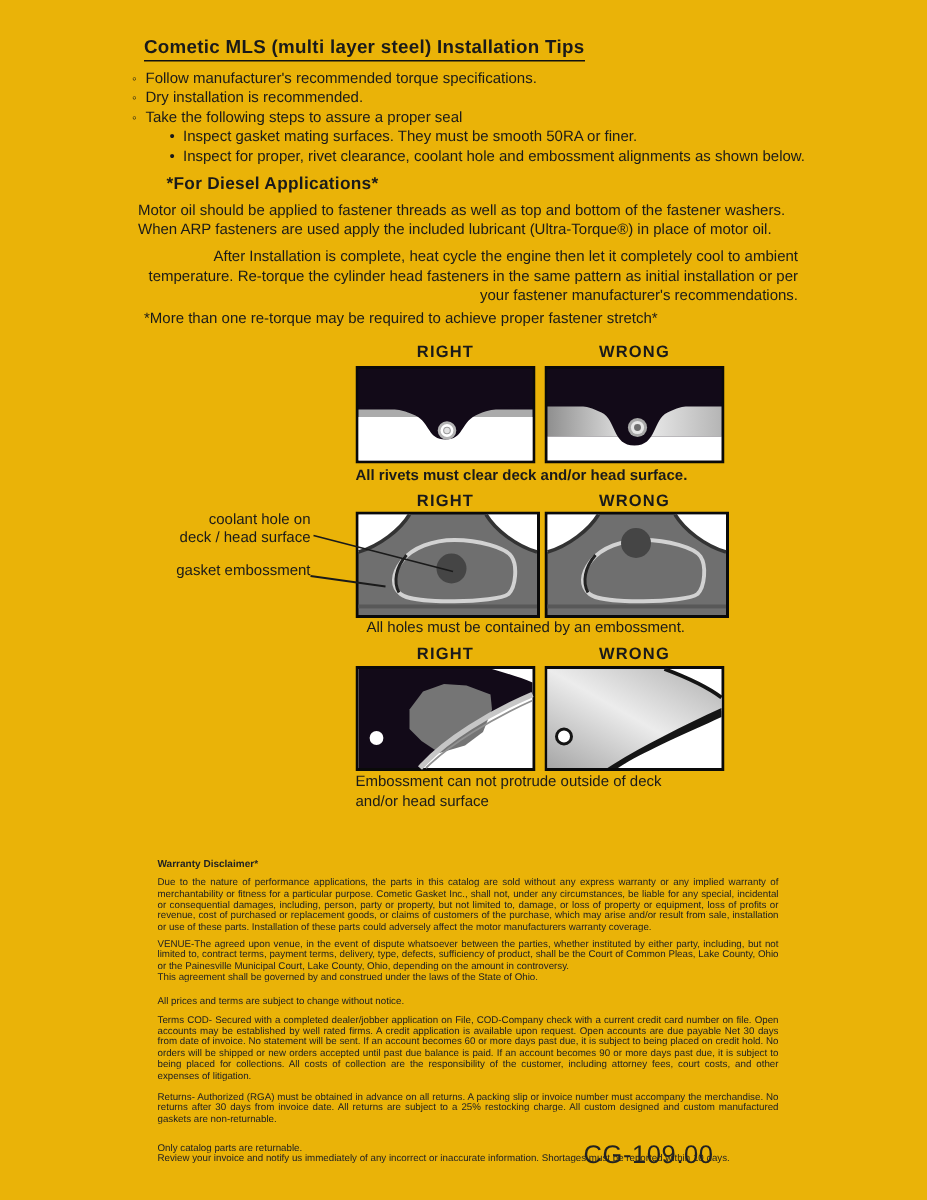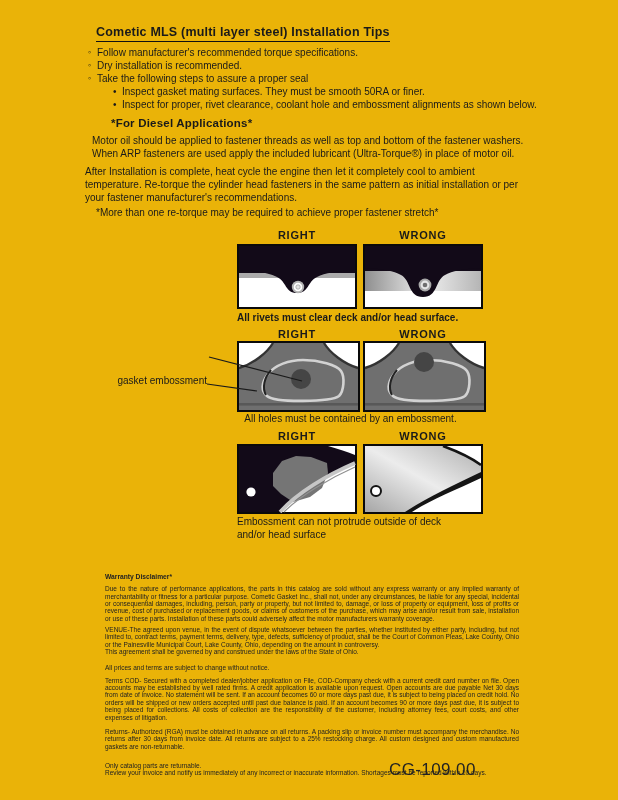--- a/index.html
+++ b/index.html
@@ -54,21 +54,21 @@
       <span>Inspect gasket mating surfaces.  They must be smooth 50RA or finer.</span>
     </div>
     <div class="bullet-row sub">
       <span class="marker">•</span>
       <span>Inspect for proper, rivet clearance, coolant hole and embossment alignments as shown below.</span>
     </div>
   </div>
 
   <div class="abs section-head" style="left:96px;top:117px;margin-left:15px;">*For Diesel Applications*</div>
   <div class="abs para" style="left:92px;top:134px;width:448px;">Motor oil should be applied to fastener threads as well as top and bottom of the fastener washers. When ARP fasteners are used apply the included lubricant (Ultra-Torque®) in place of motor oil.</div>
-  <div class="abs para" style="left:85px;top:165px;width:436px;">After Installation is complete, heat cycle the engine then let it completely cool to ambient temperature. Re-torque the cylinder head fasteners in the same pattern as initial installation or per your fastener manufacturer's recommendations.</div>
+  <div class="abs para" style="left:96px;top:165px;width:436px;text-align:right;">After Installation is complete, heat cycle the engine then let it completely cool to ambient temperature. Re-torque the cylinder head fasteners in the same pattern as initial installation or per your fastener manufacturer's recommendations.</div>
   <div class="abs para" style="left:96px;top:206px;">*More than one re-torque may be required to achieve proper fastener stretch*</div>
 
   <div class="abs diag-label" style="left:237px;top:229px;">RIGHT</div>
   <div class="abs diag-label" style="left:363px;top:229px;">WRONG</div>
 
   <svg class="abs panel" style="left:237px;top:244px;" width="120" height="65" viewBox="0 0 120 65">
     <rect x="1" y="1" width="118" height="63" fill="#120a18" stroke="#0a0a0a" stroke-width="2"></rect>
     <rect x="2" y="29" width="116" height="34" fill="#ababab"></rect>
     <rect x="2" y="34" width="116" height="29" fill="#ffffff"></rect>
     <path d="M2,2 H118 V26 C100,27 88,29 80,33 C70,38 72,49 60,49 C48,49 50,38 40,33 C32,29 20,27 2,26 Z" fill="#120a18"></path>
@@ -93,20 +93,24 @@
     <circle cx="62" cy="41" r="6.4" fill="#a8a8a8"></circle>
     <circle cx="62" cy="41" r="4.4" fill="#e6e6e6"></circle>
     <circle cx="62" cy="41" r="2.3" fill="#6f6f6f"></circle>
   </svg>
 
   <div class="abs caption" style="left:237px;top:312px;font-weight:bold;">All rivets must clear deck and/or head surface.</div>
 
   <div class="abs diag-label" style="left:237px;top:328px;">RIGHT</div>
   <div class="abs diag-label" style="left:363px;top:328px;">WRONG</div>
 
+  <div class="abs side-label" style="left:77px;top:341px;">
+    <div>coolant hole on</div>
+    <div>deck / head surface</div>
+  </div>
   <div class="abs side-label" style="left:77px;top:375px;">gasket embossment</div>
 
   <svg class="abs panel" style="left:237px;top:341px;" width="123" height="71" viewBox="0 0 123 71">
     <rect x="1" y="1" width="121" height="69" fill="#6f6f6f" stroke="#0a0a0a" stroke-width="2"></rect>
     <path d="M2,2 H36 C30,12 16,23 2,27 Z" fill="#ffffff"></path>
     <path d="M36,2 C30,12 16,23 2,27" fill="none" stroke="#333333" stroke-width="2.4"></path>
     <path d="M121,2 H87 C93,12 107,23 121,27 Z" fill="#ffffff"></path>
     <path d="M87,2 C93,12 107,23 121,27" fill="none" stroke="#333333" stroke-width="2.4"></path>
     <rect x="2" y="62" width="119" height="2.6" fill="#585858"></rect>
     <path d="M30,55 C24,50 24,42 31,33 C38,24 52,19 66,19 C82,19 100,24 104,30 C108,36 107,50 102,55 C94,61 38,62 30,55 Z" fill="none" stroke="#d2d2d2" stroke-width="2.6"></path>

